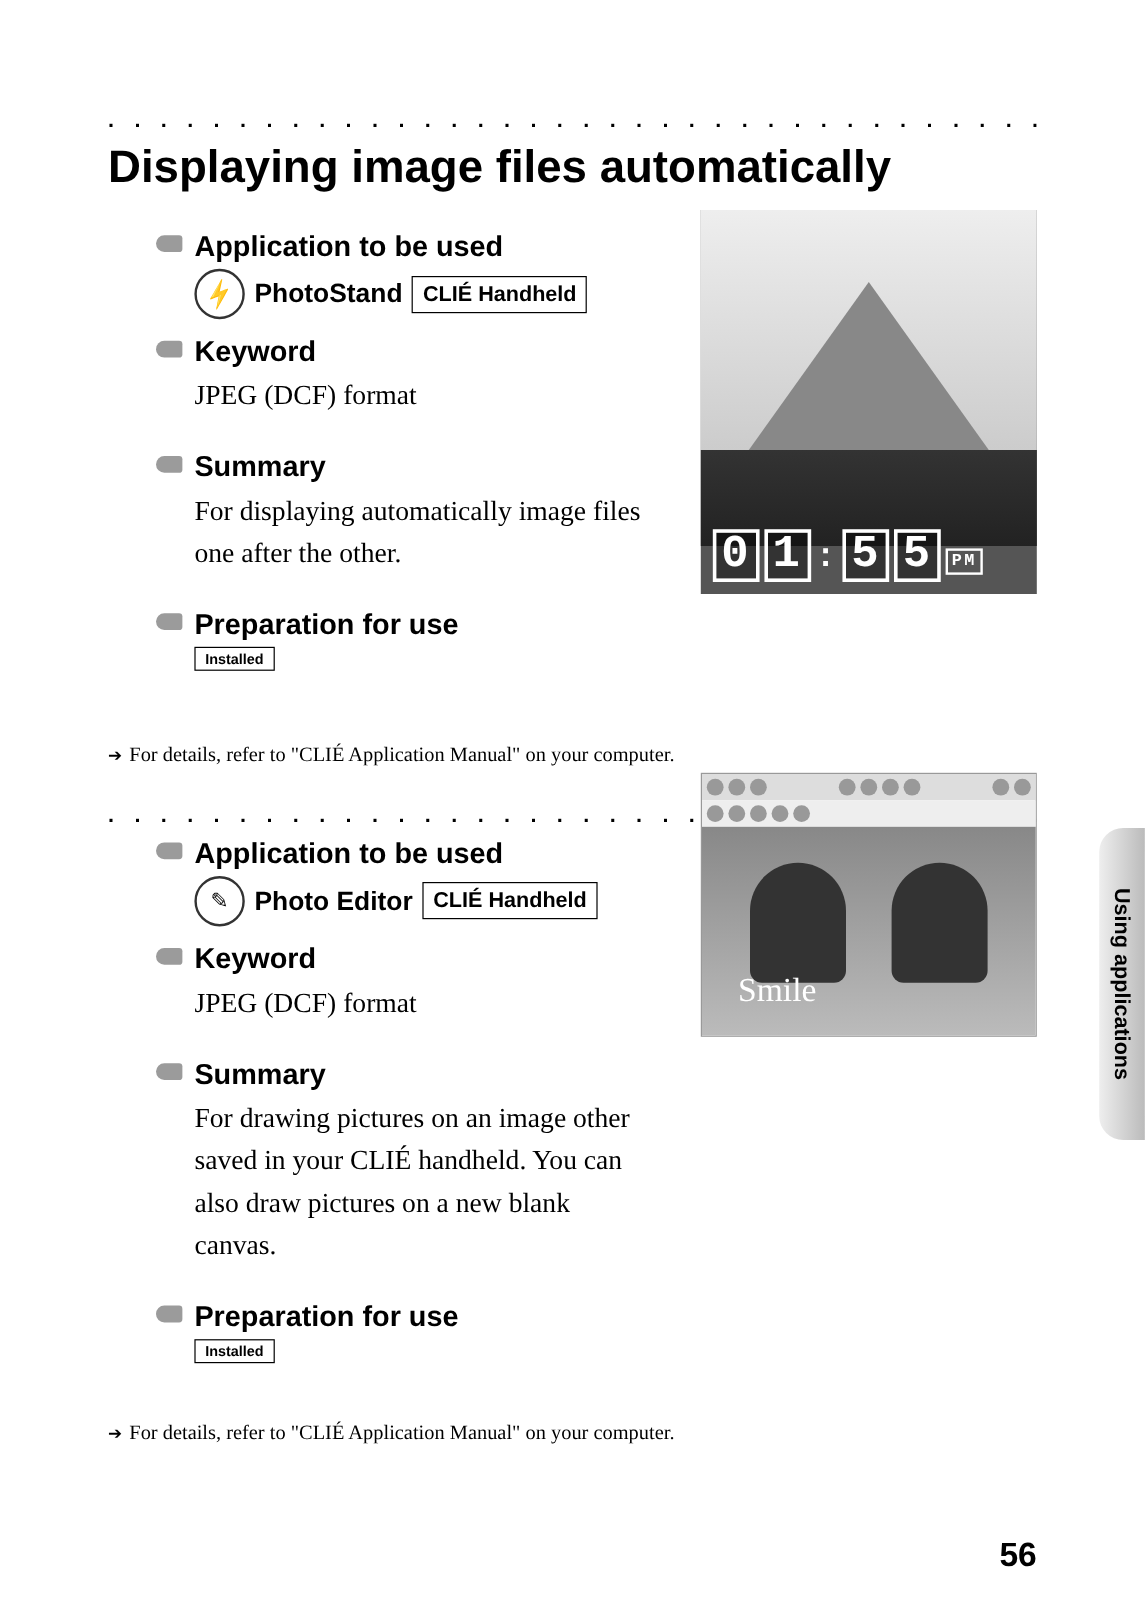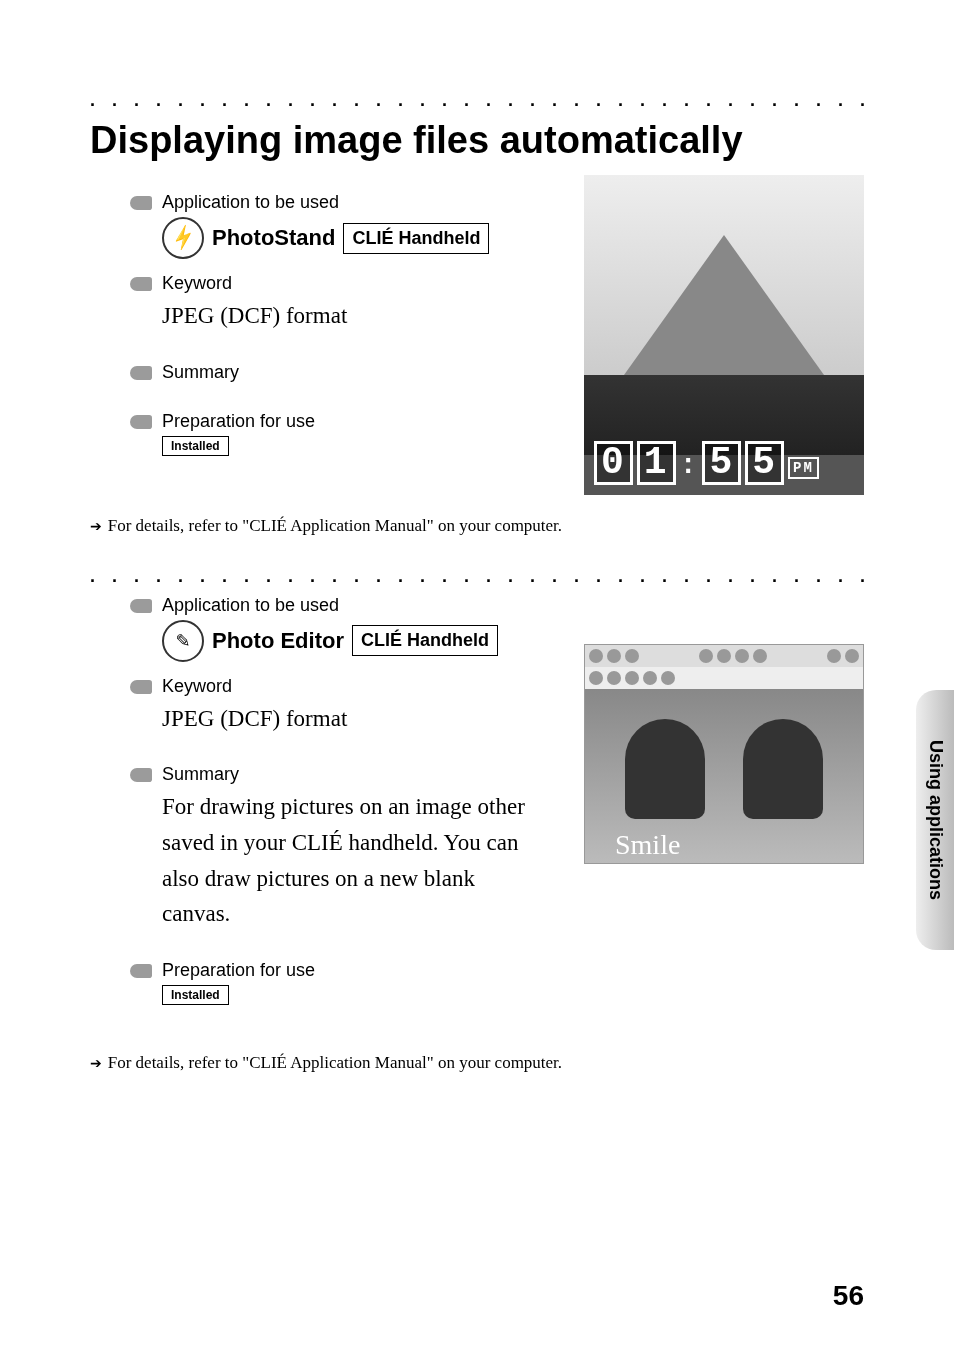--- a/index.html
+++ b/index.html
@@ -41,22 +41,22 @@
     position: absolute;
     left: 0;
     top: 4px;
     width: 22px;
     height: 14px;
     background: #9b9b9b;
     border-radius: 10px 4px 4px 10px;
   }
   .sub-heading {
     font-family: Arial, Helvetica, sans-serif;
-    font-size: 18px;
-    font-weight: normal;
+    font-size: 24px;
+    font-weight: bold;
     margin-bottom: 4px;
   }
   .app-row {
     display: flex;
     align-items: center;
     gap: 8px;
     margin-bottom: 14px;
   }
   .circle-icon {
     width: 42px;
@@ -147,21 +147,21 @@
     border: 1px solid #999;
   }
   .pe-toolbar { height: 22px; background:#ddd; display:flex; align-items:center; gap:4px; padding:0 4px; }
   .pe-toolbar2 { height: 22px; background:#eee; display:flex; align-items:center; gap:4px; padding:0 4px; }
   .pe-toolbar .tb-ic, .pe-toolbar2 .tb-ic { width:14px; height:14px; border-radius:50%; background:#999; }
   .pe-photo { position:absolute; top:44px; left:0; right:0; bottom:0; background: linear-gradient(#888, #bbb); }
   .pe-photo .kid { position:absolute; width:80px; height:100px; background:#333; border-radius:40px 40px 10px 10px; }
   .pe-photo .kid1 { left:40px; top:30px; }
   .pe-photo .kid2 { right:40px; top:30px; }
   .pe-photo .scribble {
-    position:absolute; bottom:2px; left:30px; right:30px;
+    position:absolute; bottom:21px; left:30px; right:30px;
     font-family: cursive; font-size: 28px; color:#fff;
   }
 
   .details-note {
     font-family: Georgia, 'Times New Roman', serif;
     font-size: 17px;
     margin: 18px 0 30px 0;
   }
   .details-note .arrow {
     display: inline-block;
@@ -227,20 +227,21 @@
       <div class="bullet"></div>
       <div class="sub-heading">Keyword</div>
       <div class="body-text">JPEG (DCF) format</div>
     </div>
 
     <div style="height:16px"></div>
 
     <div class="block">
       <div class="bullet"></div>
       <div class="sub-heading">Summary</div>
+      <div class="body-text">For displaying automatically image files one after the other.</div>
     </div>
 
     <div style="height:16px"></div>
 
     <div class="block">
       <div class="bullet"></div>
       <div class="sub-heading">Preparation for use</div>
       <span class="boxed-small">Installed</span>
     </div>
   </div>

